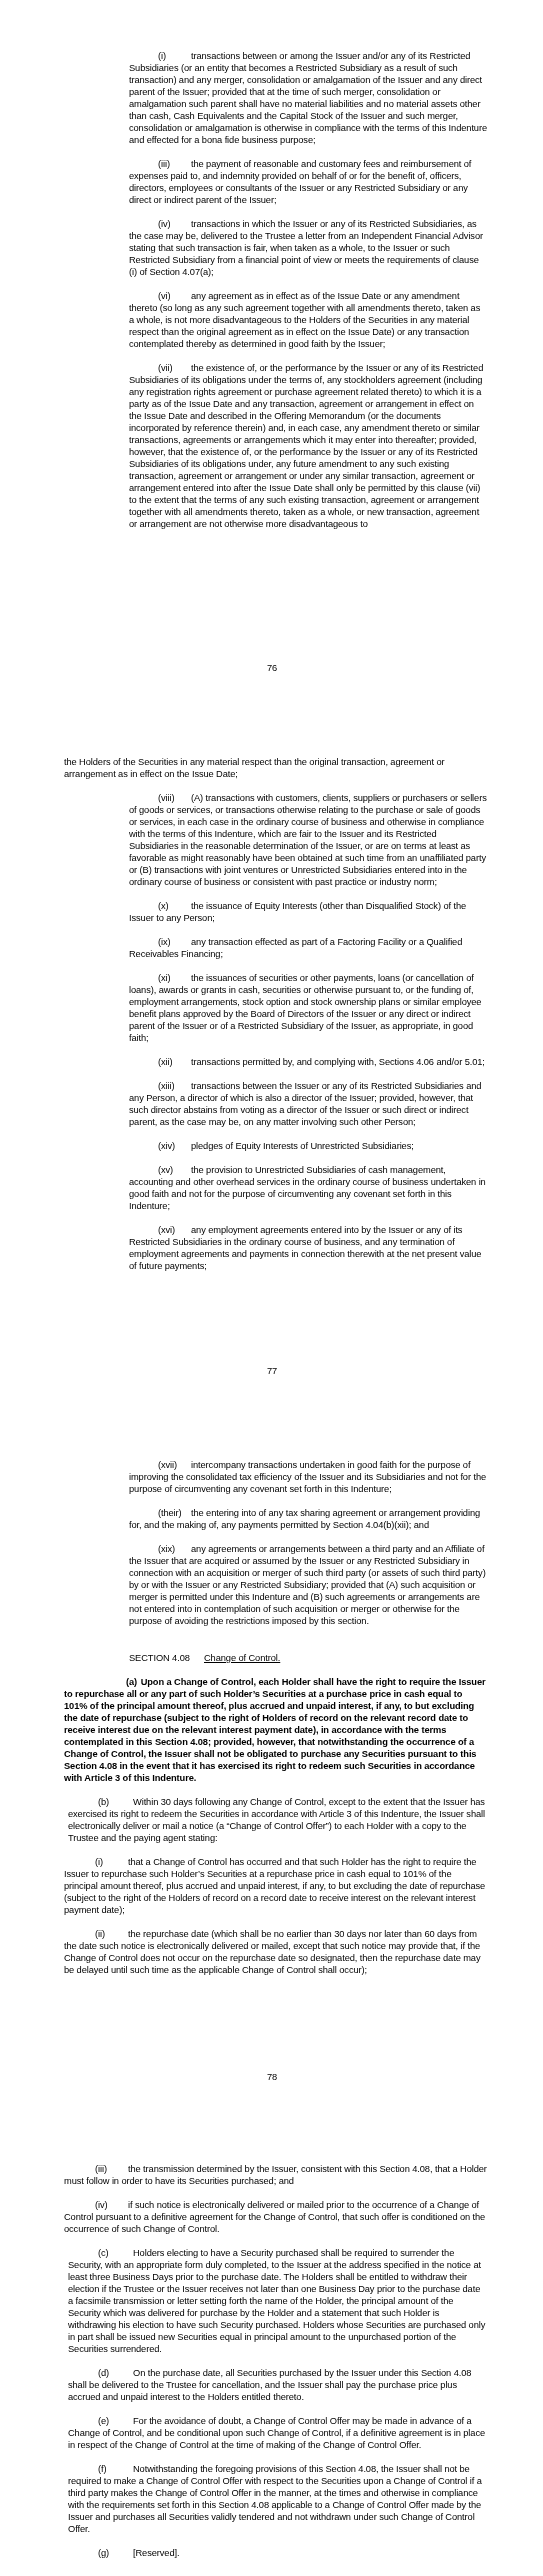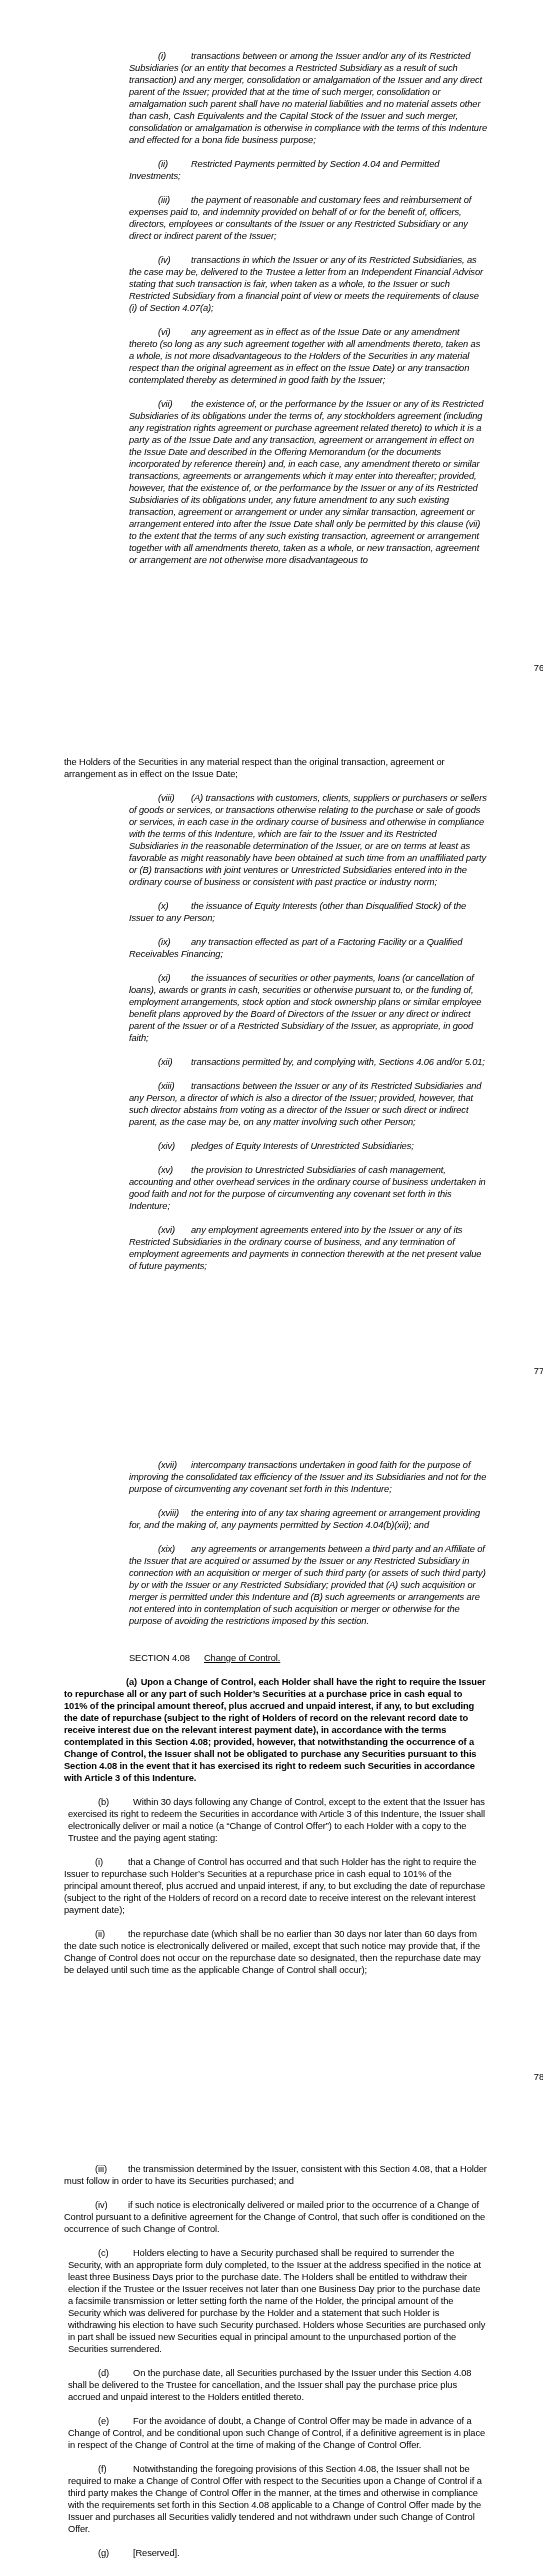--- a/index.html
+++ b/index.html
@@ -18,51 +18,50 @@
   .doc { width: 544px; }
   .page {
     position: relative;
     width: 544px;
     overflow: hidden;
     background: #ffffff;
   }
   .content.pt { padding-top: 50px; }
   .para { margin: 0 0 12px 0; text-align: left; }
 
-  .roman   { margin-left: 129px; margin-right: 57px; font-style: italic; }
+  .roman   { margin-left: 129px; margin-right: 57px; }
   .subroman{ margin-left: 64px; margin-right: 57px; }
   .letter  { margin-left: 68px; margin-right: 58px; }
   .letter-a{ margin-left: 64px; margin-right: 58px; font-weight: bold; }
   .cont    { margin-left: 64px; margin-right: 58px; }
   .heading { margin-left: 129px; margin-right: 57px; margin-top: 25px; }
 
   .roman    > .lbl { display: inline-block; margin-left: 29px; min-width: 33px; }
   .subroman > .lbl { display: inline-block; margin-left: 31px; min-width: 33px; }
   .letter   > .lbl { display: inline-block; margin-left: 30px; min-width: 35px; }
   .letter-a > .lbl { margin-left: 62px; padding-right: 3.6px; }
   .heading  > .lbl { display: inline-block; min-width: 75px; }
 
   .underline { text-decoration: underline; }
 
   .page-number {
     position: absolute;
     left: 0;
     width: 100%;
-    text-align: right;
+    text-align: center;
   }
 </style>
 </head>
 <body>
 
 <div class="doc">
 
   <section class="page" style="height:756px">
     <div class="content pt">
         <div class="para roman"><span class="lbl">(i)</span><span class="txt">transactions between or among the Issuer and/or any of its Restricted Subsidiaries (or an entity that becomes a Restricted Subsidiary as a result of such transaction) and any merger, consolidation or amalgamation of the Issuer and any direct parent of the Issuer; provided that at the time of such merger, consolidation or amalgamation such parent shall have no material liabilities and no material assets other than cash, Cash Equivalents and the Capital Stock of the Issuer and such merger, consolidation or amalgamation is otherwise in compliance with the terms of this Indenture and effected for a bona fide business purpose;</span></div>
-        <div class="para roman"><span class="lbl">(ii)</span><span class="txt">Restricted Payments permitted by Section 4.04 and Permitted Investments;</span></div>
         <div class="para roman"><span class="lbl">(iii)</span><span class="txt">the payment of reasonable and customary fees and reimbursement of expenses paid to, and indemnity provided on behalf of or for the benefit of, officers, directors, employees or consultants of the Issuer or any Restricted Subsidiary or any direct or indirect parent of the Issuer;</span></div>
         <div class="para roman"><span class="lbl">(iv)</span><span class="txt">transactions in which the Issuer or any of its Restricted Subsidiaries, as the case may be, delivered to the Trustee a letter from an Independent Financial Advisor stating that such transaction is fair, when taken as a whole, to the Issuer or such Restricted Subsidiary from a financial point of view or meets the requirements of clause (i) of Section 4.07(a);</span></div>
         <div class="para roman"><span class="lbl">(vi)</span><span class="txt">any agreement as in effect as of the Issue Date or any amendment thereto (so long as any such agreement together with all amendments thereto, taken as a whole, is not more disadvantageous to the Holders of the Securities in any material respect than the original agreement as in effect on the Issue Date) or any transaction contemplated thereby as determined in good faith by the Issuer;</span></div>
         <div class="para roman"><span class="lbl">(vii)</span><span class="txt">the existence of, or the performance by the Issuer or any of its Restricted Subsidiaries of its obligations under the terms of, any stockholders agreement (including any registration rights agreement or purchase agreement related thereto) to which it is a party as of the Issue Date and any transaction, agreement or arrangement in effect on the Issue Date and described in the Offering Memorandum (or the documents incorporated by reference therein) and, in each case, any amendment thereto or similar transactions, agreements or arrangements which it may enter into thereafter; provided, however, that the existence of, or the performance by the Issuer or any of its Restricted Subsidiaries of its obligations under, any future amendment to any such existing transaction, agreement or arrangement or under any similar transaction, agreement or arrangement entered into after the Issue Date shall only be permitted by this clause (vii) to the extent that the terms of any such existing transaction, agreement or arrangement together with all amendments thereto, taken as a whole, or new transaction, agreement or arrangement are not otherwise more disadvantageous to</span></div>
       </div>
     <div class="page-number" style="top:662px">76</div>
   </section>
 
   <section class="page" style="height:703px">
     <div class="content">
@@ -76,21 +75,21 @@
         <div class="para roman"><span class="lbl">(xiv)</span><span class="txt">pledges of Equity Interests of Unrestricted Subsidiaries;</span></div>
         <div class="para roman"><span class="lbl">(xv)</span><span class="txt">the provision to Unrestricted Subsidiaries of cash management, accounting and other overhead services in the ordinary course of business undertaken in good faith and not for the purpose of circumventing any covenant set forth in this Indenture;</span></div>
         <div class="para roman"><span class="lbl">(xvi)</span><span class="txt">any employment agreements entered into by the Issuer or any of its Restricted Subsidiaries in the ordinary course of business, and any termination of employment agreements and payments in connection therewith at the net present value of future payments;</span></div>
       </div>
     <div class="page-number" style="top:609px">77</div>
   </section>
 
   <section class="page" style="height:704px">
     <div class="content">
         <div class="para roman"><span class="lbl">(xvii)</span><span class="txt">intercompany transactions undertaken in good faith for the purpose of improving the consolidated tax efficiency of the Issuer and its Subsidiaries and not for the purpose of circumventing any covenant set forth in this Indenture;</span></div>
-        <div class="para roman"><span class="lbl">(xviii)</span><span class="txt">the entering into of any tax sharing agreement or arrangement providing for, and the making of, any payments permitted by Section 4.04(b)(xii); and</span></div>
+        <div class="para roman"><span class="lbl">(their)</span><span class="txt">the entering into of any tax sharing agreement or arrangement providing for, and the making of, any payments permitted by Section 4.04(b)(xii); and</span></div>
         <div class="para roman"><span class="lbl">(xix)</span><span class="txt">any agreements or arrangements between a third party and an Affiliate of the Issuer that are acquired or assumed by the Issuer or any Restricted Subsidiary in connection with an acquisition or merger of such third party (or assets of such third party) by or with the Issuer or any Restricted Subsidiary; provided that (A) such acquisition or merger is permitted under this Indenture and (B) such agreements or arrangements are not entered into in contemplation of such acquisition or merger or otherwise for the purpose of avoiding the restrictions imposed by this section.</span></div>
         <div class="para heading"><span class="lbl">SECTION 4.08</span><span class="txt underline">Change of Control.</span></div>
         <div class="para letter-a"><span class="lbl">(a)</span><span class="txt">Upon a Change of Control, each Holder shall have the right to require the Issuer to repurchase all or any part of such Holder’s Securities at a purchase price in cash equal to 101% of the principal amount thereof, plus accrued and unpaid interest, if any, to but excluding the date of repurchase (subject to the right of Holders of record on the relevant record date to receive interest due on the relevant interest payment date), in accordance with the terms contemplated in this Section 4.08; provided, however, that notwithstanding the occurrence of a Change of Control, the Issuer shall not be obligated to purchase any Securities pursuant to this Section 4.08 in the event that it has exercised its right to redeem such Securities in accordance with Article 3 of this Indenture.</span></div>
         <div class="para letter"><span class="lbl">(b)</span><span class="txt">Within 30 days following any Change of Control, except to the extent that the Issuer has exercised its right to redeem the Securities in accordance with Article 3 of this Indenture, the Issuer shall electronically deliver or mail a notice (a “Change of Control Offer”) to each Holder with a copy to the Trustee and the paying agent stating:</span></div>
         <div class="para subroman"><span class="lbl">(i)</span><span class="txt">that a Change of Control has occurred and that such Holder has the right to require the Issuer to repurchase such Holder’s Securities at a repurchase price in cash equal to 101% of the principal amount thereof, plus accrued and unpaid interest, if any, to but excluding the date of repurchase (subject to the right of the Holders of record on a record date to receive interest on the relevant interest payment date);</span></div>
         <div class="para subroman"><span class="lbl">(ii)</span><span class="txt">the repurchase date (which shall be no earlier than 30 days nor later than 60 days from the date such notice is electronically delivered or mailed, except that such notice may provide that, if the Change of Control does not occur on the repurchase date so designated, then the repurchase date may be delayed until such time as the applicable Change of Control shall occur);</span></div>
       </div>
     <div class="page-number" style="top:612px">78</div>
   </section>
 

